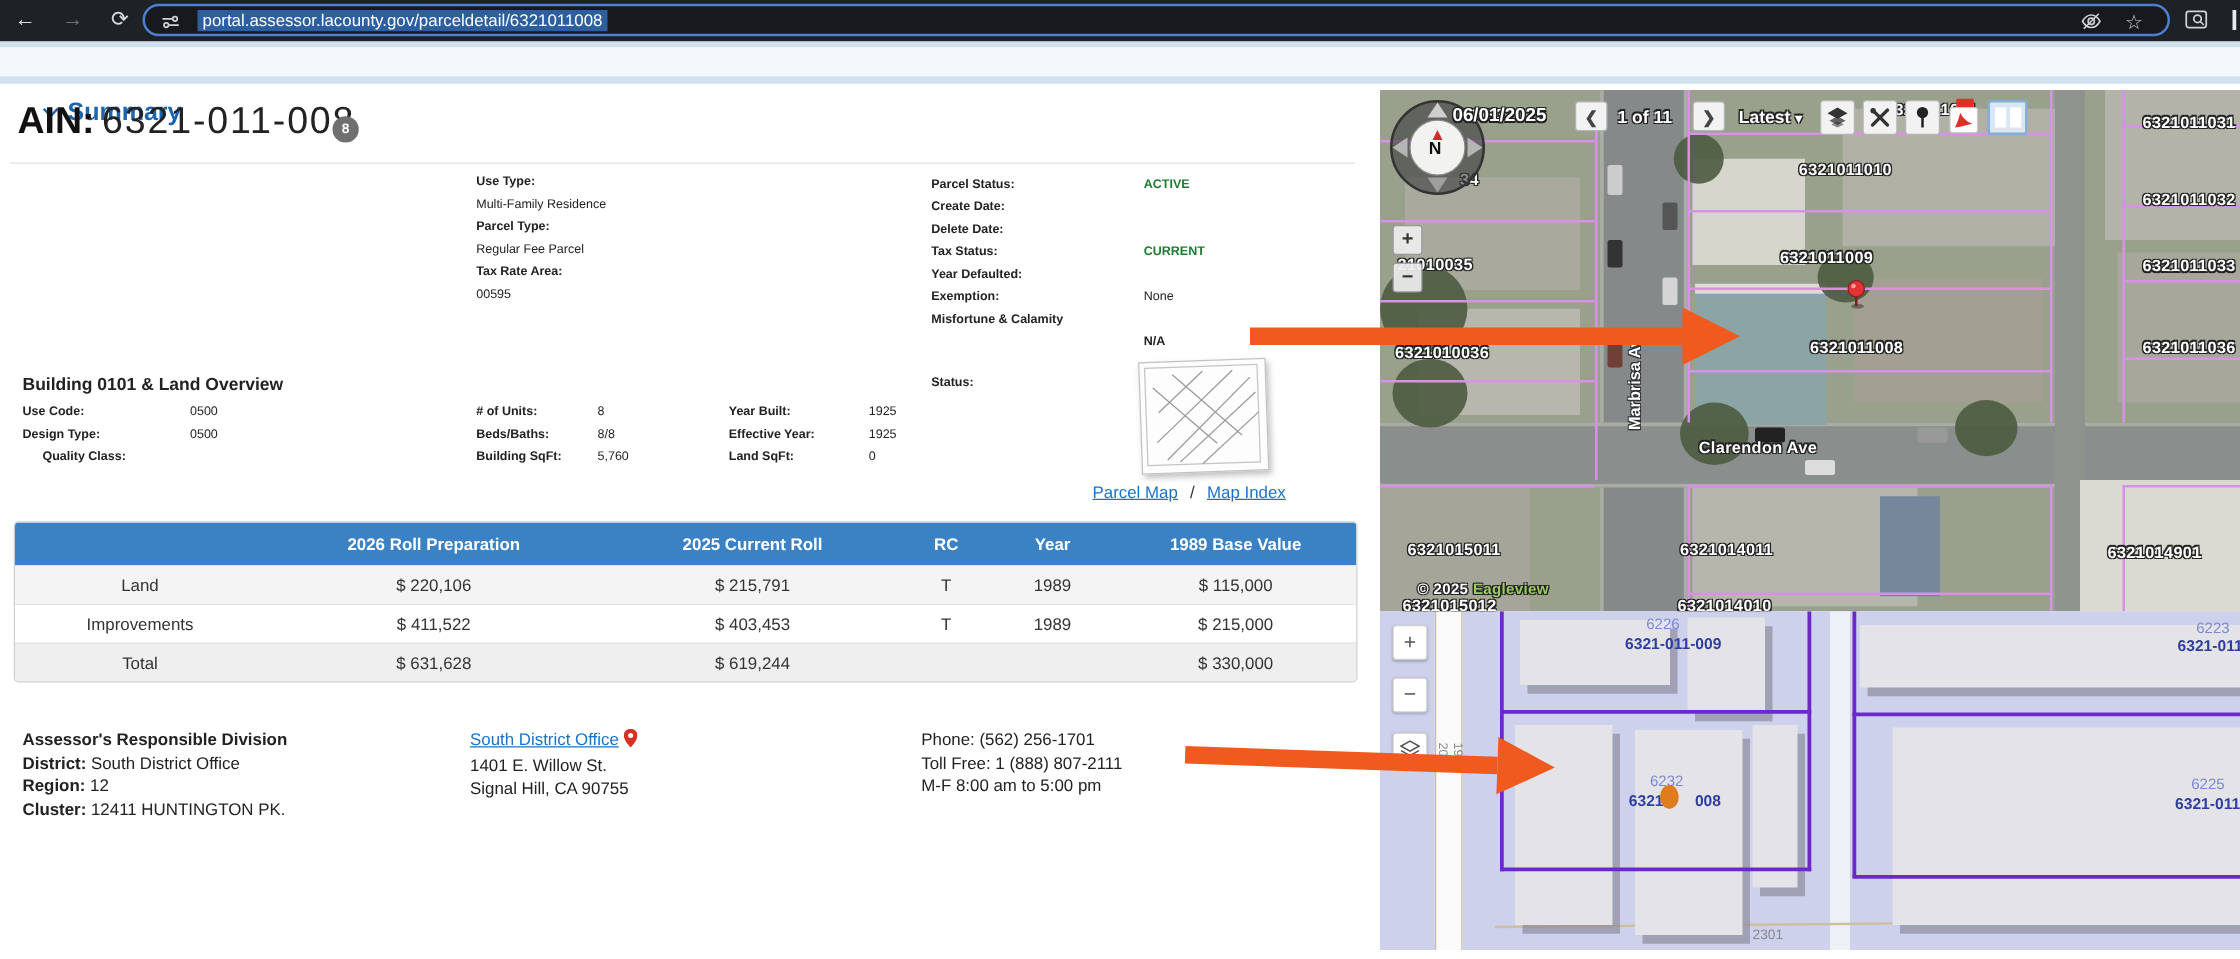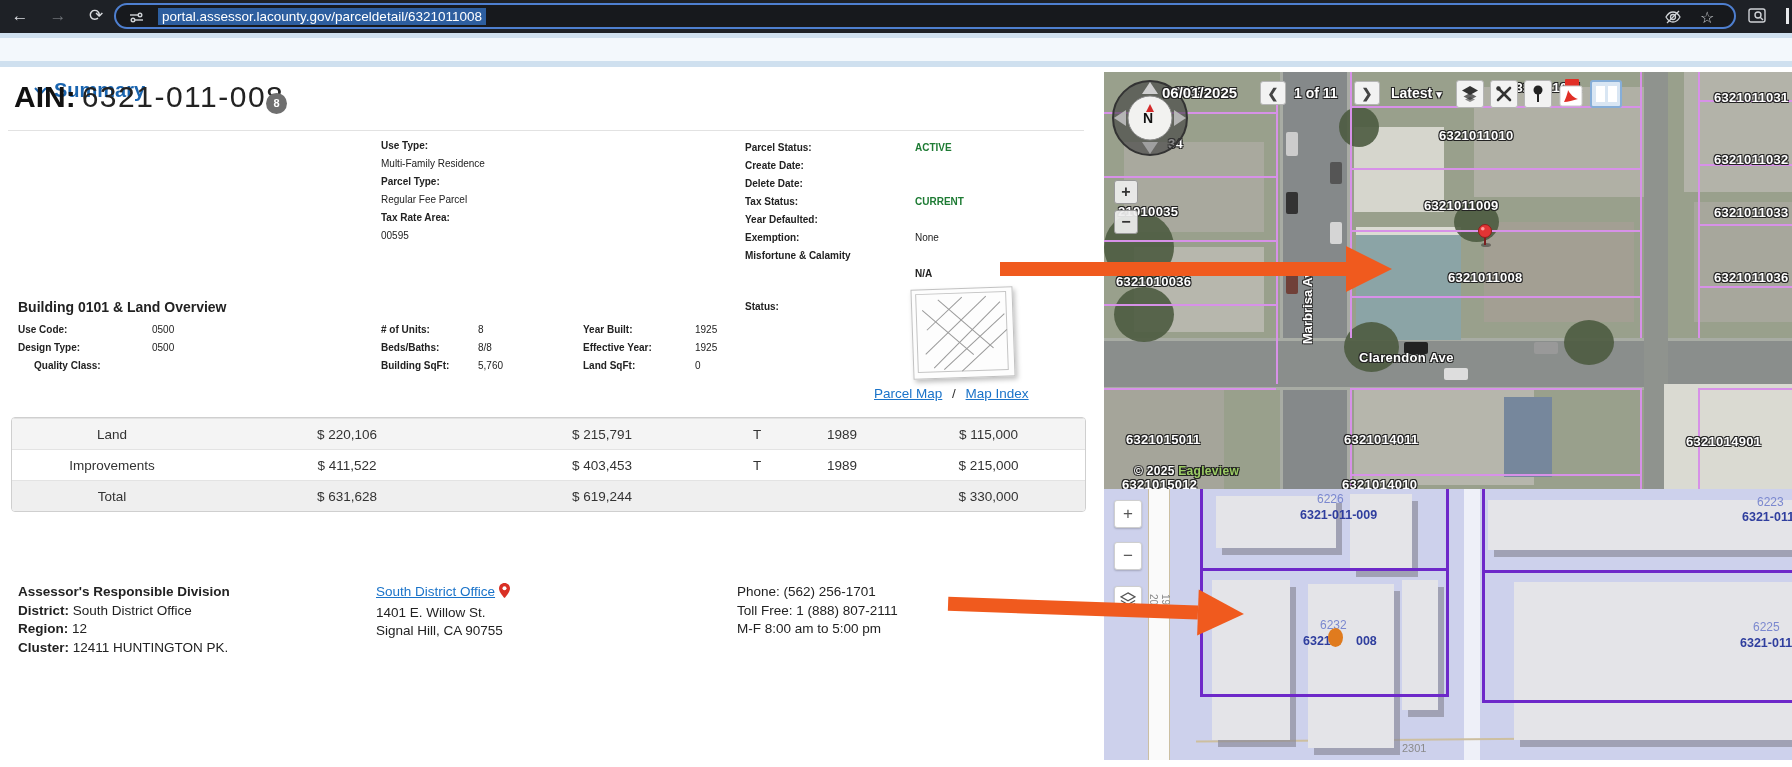--- a/index.html
+++ b/index.html
@@ -200,20 +200,28 @@
         </g>
       </svg>
   </div>
   <div class="links-row">
     <span class="link">Parcel Map</span>
     <span style="margin:0 6px;">/</span>
     <span class="link">Map Index</span>
   </div>
 
   <div class="vtable">
+    <div class="vt-head">
+      <div class="c0"></div>
+      <div class="c1">2026 Roll Preparation</div>
+      <div class="c2">2025 Current Roll</div>
+      <div class="c3">RC</div>
+      <div class="c4">Year</div>
+      <div class="c5">1989 Base Value</div>
+    </div>
     <div class="vt-row odd">
       <div class="c0">Land</div>
       <div class="c1">$ 220,106</div>
       <div class="c2">$ 215,791</div>
       <div class="c3">T</div>
       <div class="c4">1989</div>
       <div class="c5">$ 115,000</div>
     </div>
     <div class="vt-row even">
       <div class="c0">Improvements</div>

